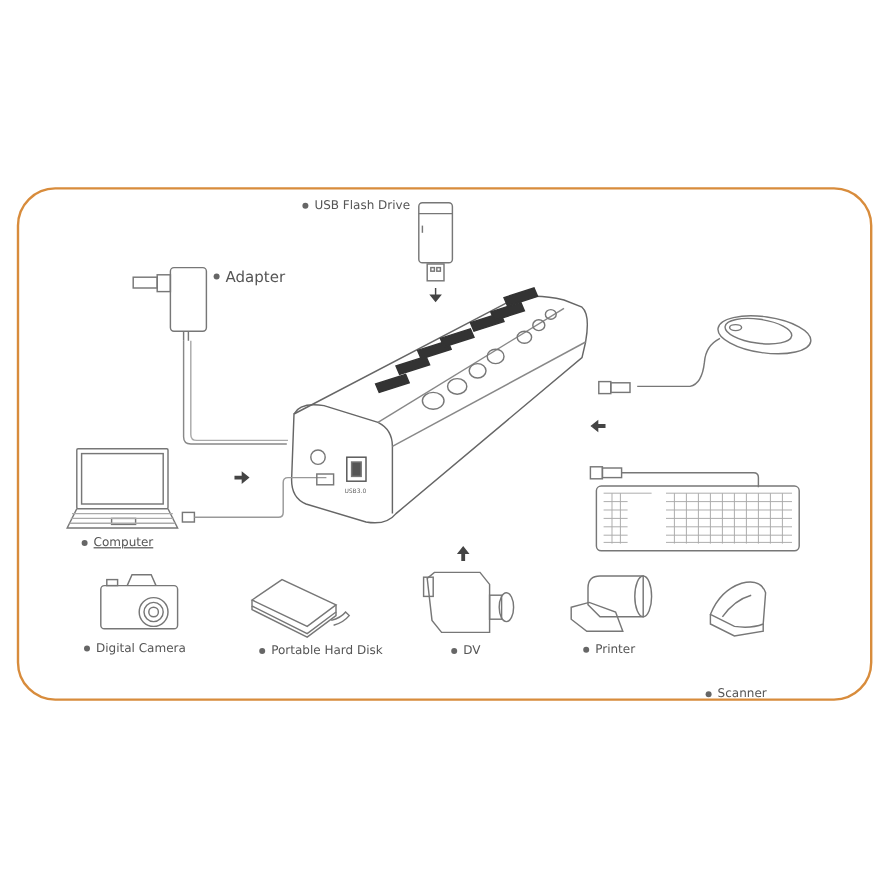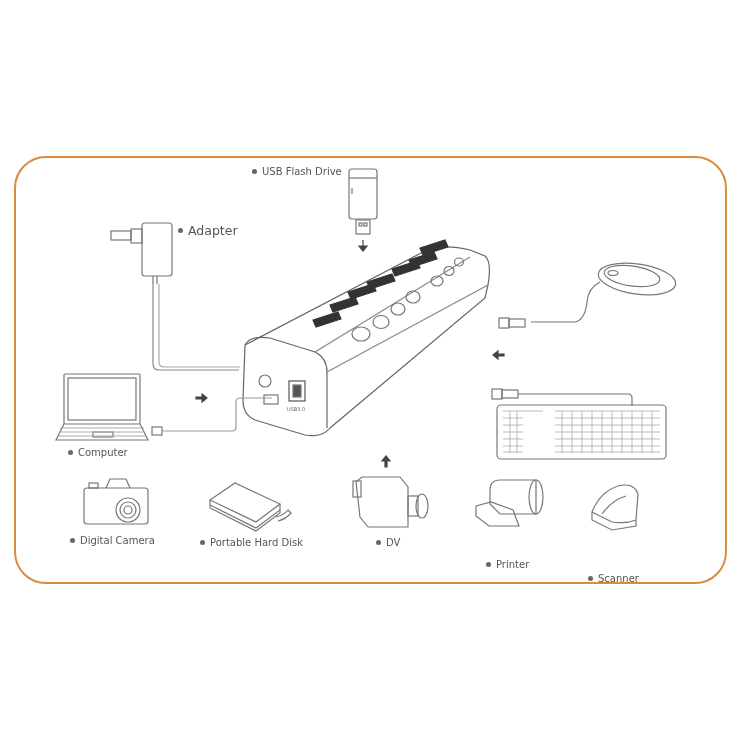--- a/index.html
+++ b/index.html
@@ -139,36 +139,36 @@
 </svg>
 
 <div class="lbl" style="left:252px;top:166px;">
     <span class="dot"></span>
     <span>USB Flash Drive</span>
   </div>
 <div class="lbl" style="left:178px;top:223px;font-size:12.5px;">
     <span class="dot"></span>
     <span>Adapter</span>
   </div>
-<div class="lbl" style="left:68px;top:447px;">
+<div class="lbl" style="left:68px;top:447px;text-decoration:underline;">
     <span class="dot"></span>
     <span>Computer</span>
   </div>
 <div class="lbl" style="left:70px;top:535px;">
     <span class="dot"></span>
     <span>Digital Camera</span>
   </div>
-<div class="lbl" style="left:200px;top:537px;align-items:center;">
+<div class="lbl" style="left:216px;top:537px;align-items:center;">
     <span class="dot"></span>
     <span>Portable Hard Disk</span>
   </div>
 <div class="lbl" style="left:376px;top:537px;justify-content:space-between;">
     <span class="dot"></span>
     <span>DV</span>
   </div>
-<div class="lbl" style="left:486px;top:559px;">
+<div class="lbl" style="left:486px;top:536px;">
     <span class="dot"></span>
     <span>Printer</span>
   </div>
 <div class="lbl" style="left:588px;top:537px;margin-top:36px;">
     <span class="dot"></span>
     <span>Scanner</span>
   </div>
 
 </body></html>

